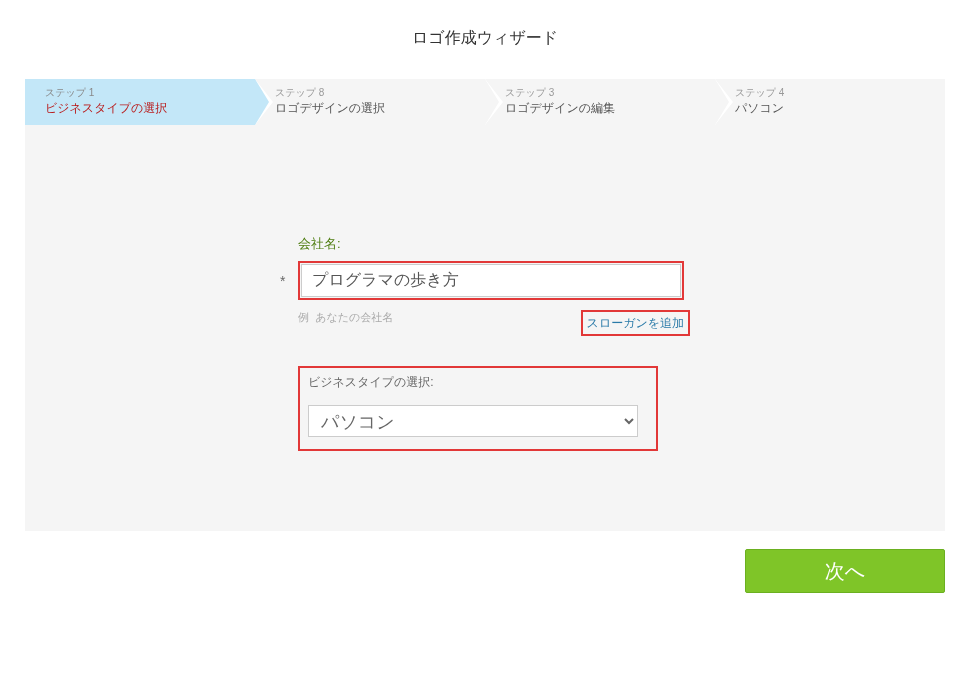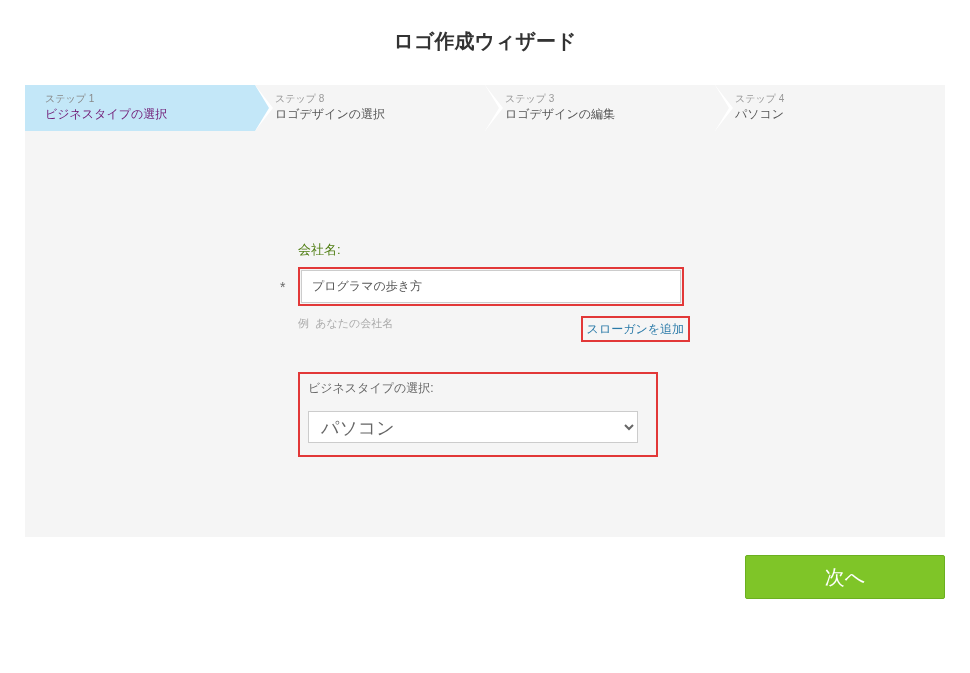--- a/index.html
+++ b/index.html
@@ -8,22 +8,22 @@
       box-sizing: border-box;
     }
     body {
       font-family: Arial, "Hiragino Kaku Gothic ProN", "Meiryo", sans-serif;
       background: #fff;
       width: 970px;
       margin: 0 auto;
     }
     .page-title {
       text-align: center;
-      font-size: 20px;
-      font-weight: bold;
+      font-size: 16px;
+      font-weight: normal;
       color: #333;
       padding: 28px 0 30px 0;
     }
     .steps-container {
       display: flex;
       width: 920px;
       margin: 0 auto;
       height: 46px;
       justify-content: space-between;
     }
@@ -45,21 +45,21 @@
       color: #999;
     }
     .step.active .step-number {
       color: #888;
     }
     .step-label {
       font-size: 12px;
       color: #555;
     }
     .step.active .step-label {
-      color: #701a75;
+      color: #b91c1c;
     }
     .step:not(:last-child)::after {
       content: "";
       position: absolute;
       right: -14px;
       top: 0;
       width: 0;
       height: 0;
       border-top: 23px solid transparent;
       border-bottom: 23px solid transparent;
@@ -111,21 +111,21 @@
       width: 10px;
     }
     .input-box-highlighted {
       border: 2px solid #e23838;
       padding: 1px;
     }
     .company-input {
       width: 380px;
       height: 33px;
       padding: 6px 10px;
-      font-size: 12px;
+      font-size: 16px;
       color: #555;
       border: 1px solid #ccc;
       background: #fff;
       outline: none;
     }
     .hint-row {
       display: flex;
       justify-content: space-between;
       margin-top: 10px;
       align-items: flex-start;

